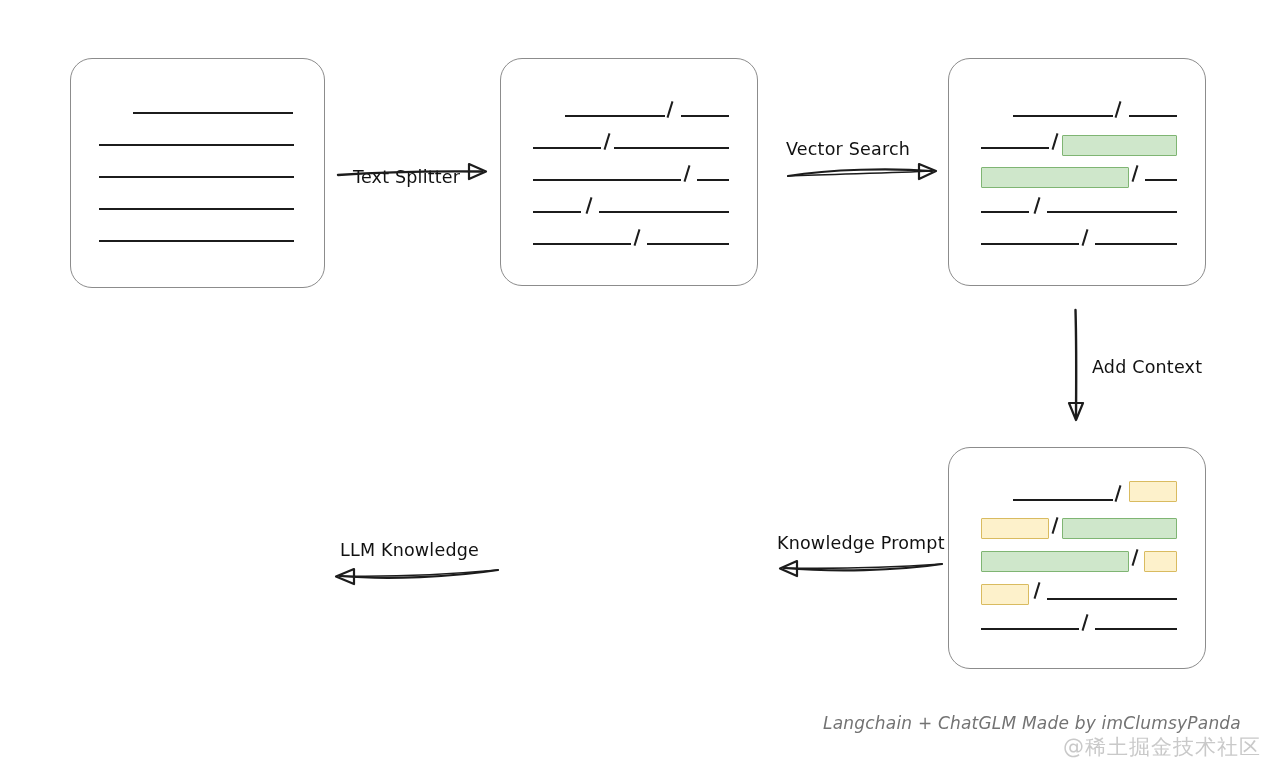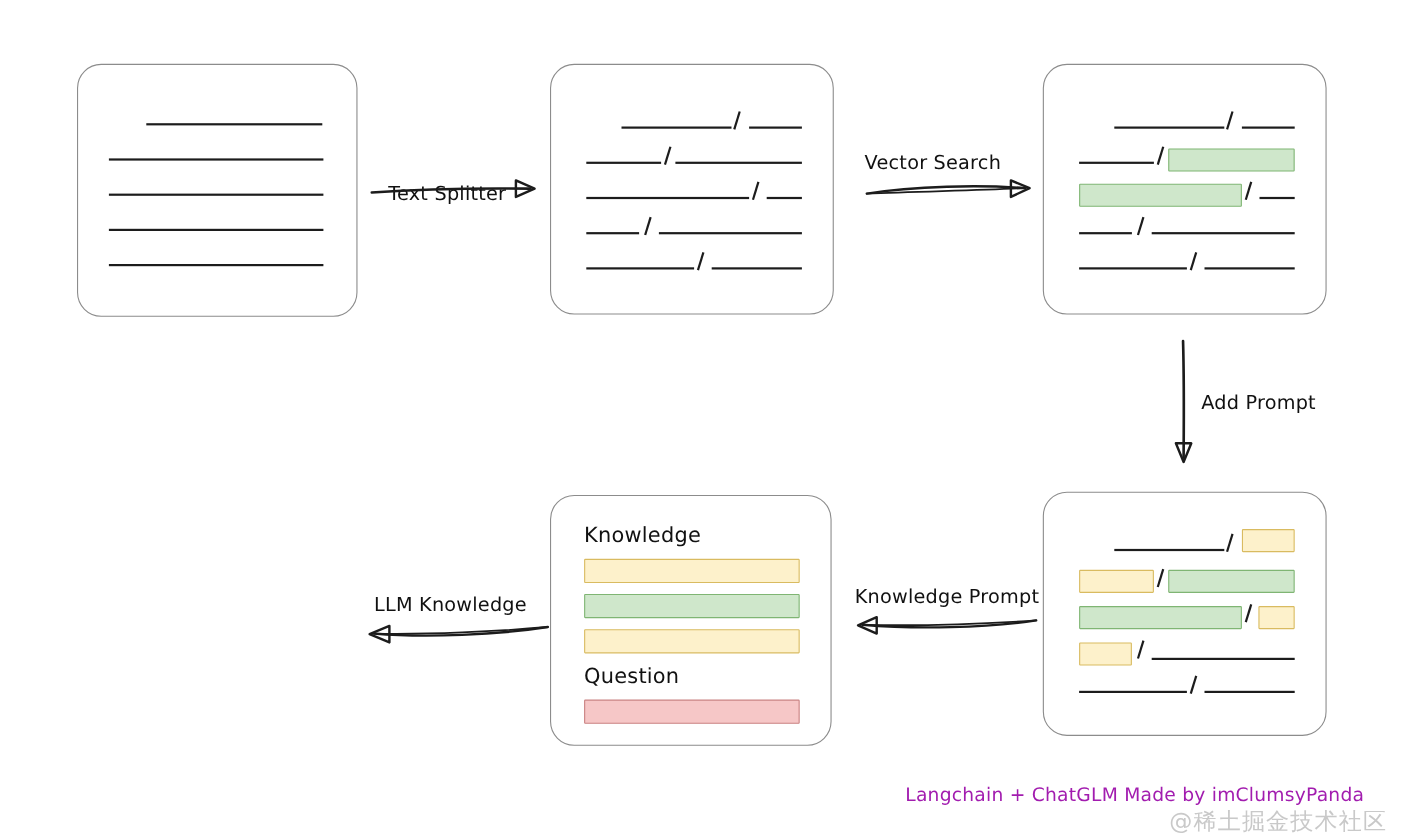--- a/index.html
+++ b/index.html
@@ -77,23 +77,24 @@
 
   .edge-svg {
     position: absolute;
     overflow: visible;
   }
 
   .credit {
     position: absolute;
     font-family: "DejaVu Sans", sans-serif;
     font-size: 17px;
-    color: #a21caf;
+    color: #737373;
     white-space: nowrap;
     letter-spacing: 0.2px;
+    font-style: italic;
   }
 
   .watermark {
     position: absolute;
     font-family: "DejaVu Sans", sans-serif;
     font-size: 21px;
     color: #c9c9c9;
     white-space: nowrap;
     letter-spacing: 1px;
   }
@@ -181,46 +182,36 @@
       <div class="chip yellow" style="left:32px; top:136px; width:48px;"></div>
       <div class="slash" style="left:87px;  top:134px;"></div>
       <div class="tline" style="left:98px;  top:150px; width:130px;"></div>
 
       <div class="tline" style="left:32px;  top:180px; width:98px;"></div>
       <div class="slash" style="left:135px; top:166px;"></div>
       <div class="tline" style="left:146px; top:180px; width:82px;"></div>
     </div>
   </div>
 
-  <div class="card" style="left:500px; top:450px; width:256px; height:228px;">
-    <div class="card-inner">
-      <div class="card-label" style="left:30px; top:25px;">Knowledge</div>
-      <div class="chip yellow chip-wide" style="left:30px; top:57px; width:196px;"></div>
-      <div class="chip green chip-wide" style="left:30px; top:89px; width:196px;"></div>
-      <div class="chip yellow chip-wide" style="left:30px; top:121px; width:196px;"></div>
-      <div class="card-label" style="left:30px; top:153px;">Question</div>
-      <div class="chip pink chip-wide" style="left:30px; top:185px; width:196px;"></div>
-    </div>
-  </div>
 
 
   <div class="edge-label" style="left:353px; top:139px;margin-top:28px;">Text Splitter</div>
   <svg class="edge-svg" style="left:336px; top:160px;" width="160" height="28" viewBox="0 0 160 28">
     <path d="M2,15 C45,12 105,11 146,11.5" stroke="#1c1c1c" stroke-width="2.4" fill="none" stroke-linecap="round"></path>
     <path d="M133,4 L150,11.5 L133,19 Z" fill="none" stroke="#1c1c1c" stroke-width="2.2" stroke-linejoin="round"></path>
   </svg>
 
   <div class="edge-label" style="left:786px; top:139px;">Vector Search</div>
   <svg class="edge-svg" style="left:786px; top:160px;" width="160" height="28" viewBox="0 0 160 28">
     <path d="M2,16 C45,9 105,8 146,11" stroke="#1c1c1c" stroke-width="2.2" fill="none" stroke-linecap="round"></path>
     <path d="M2,16 C50,14 105,13 146,11" stroke="#1c1c1c" stroke-width="1.6" fill="none" stroke-linecap="round"></path>
     <path d="M133,4 L150,11 L133,19 Z" fill="none" stroke="#1c1c1c" stroke-width="2.2" stroke-linejoin="round"></path>
   </svg>
 
-  <div class="edge-label" style="left:1092px; top:357px;">Add Prompt</div>
+  <div class="edge-label" style="left:1092px; top:357px;">Add Context</div>
   <svg class="edge-svg" style="left:1062px; top:308px;" width="30" height="122" viewBox="0 0 30 122">
     <path d="M13.5,2 C14.6,40 14.2,80 14,108" stroke="#1c1c1c" stroke-width="2.4" fill="none" stroke-linecap="round"></path>
     <path d="M7,95 L14,112 L21,95 Z" fill="none" stroke="#1c1c1c" stroke-width="2.2" stroke-linejoin="round"></path>
   </svg>
 
   <div class="edge-label" style="left:777px; top:533px;">Knowledge Prompt</div>
   <svg class="edge-svg" style="left:772px; top:552px;" width="172" height="28" viewBox="0 0 172 28">
     <path d="M170,12 C125,19 60,20 12,16" stroke="#1c1c1c" stroke-width="2.2" fill="none" stroke-linecap="round"></path>
     <path d="M170,12 C125,15 60,17 12,16" stroke="#1c1c1c" stroke-width="1.6" fill="none" stroke-linecap="round"></path>
     <path d="M25,9 L8,16.5 L25,24 Z" fill="none" stroke="#1c1c1c" stroke-width="2.2" stroke-linejoin="round"></path>

